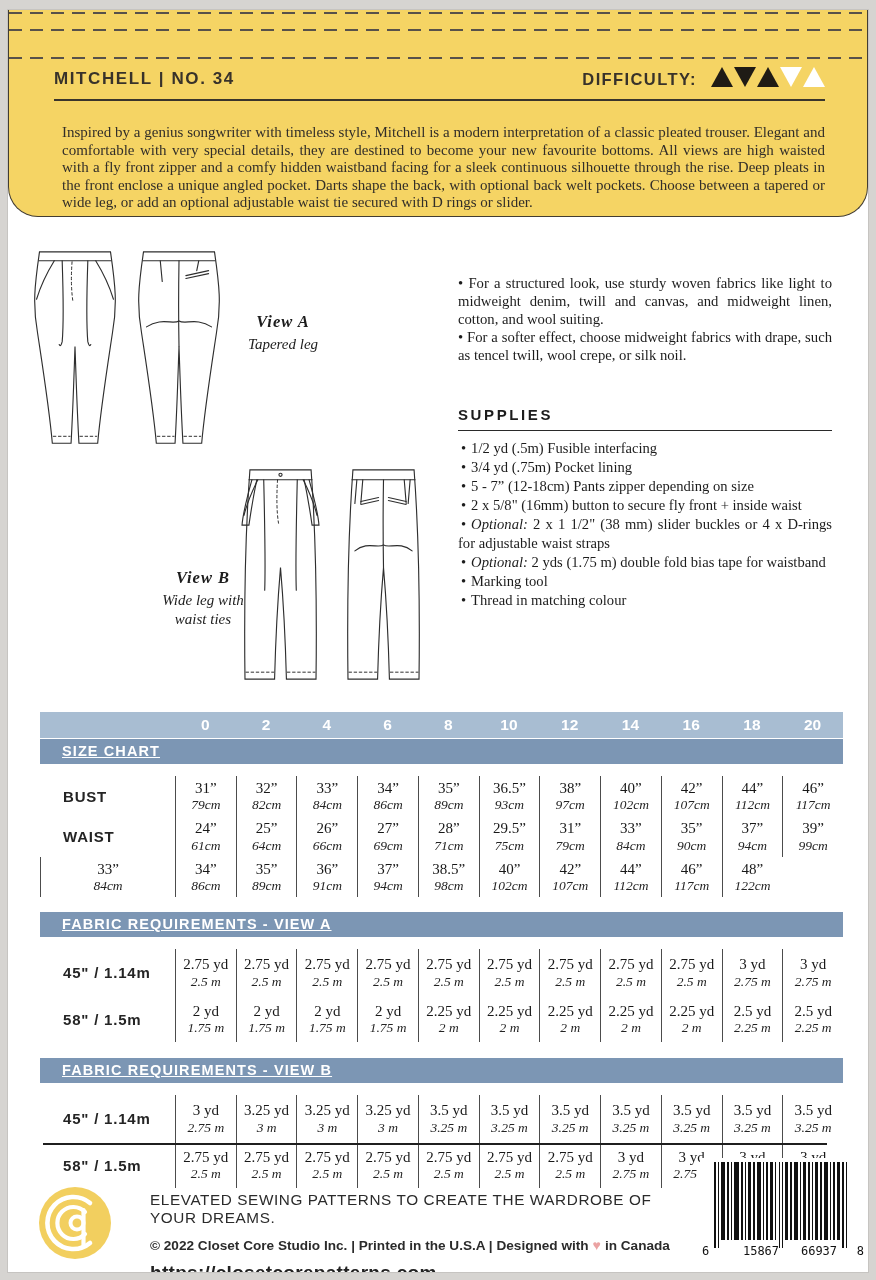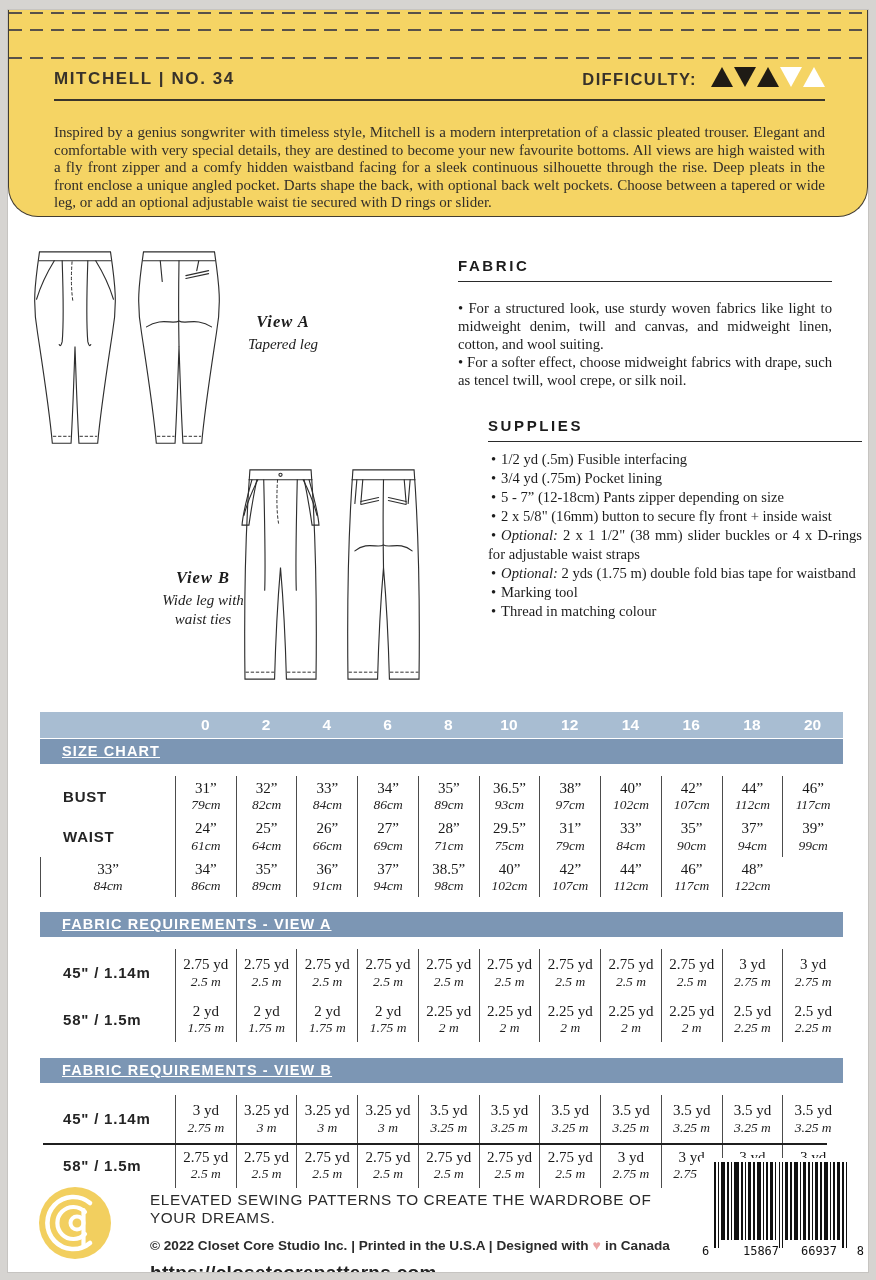--- a/index.html
+++ b/index.html
@@ -34,41 +34,41 @@
   }
   .diff-wrap{display:flex;align-items:center;}
   .diff-label{font-size:16.5px;font-weight:600;letter-spacing:1.4px;color:#38322a;margin-right:13px;}
   .tri{width:0;height:0;display:inline-block;margin-left:1px;}
   .tri.up-filled{border-left:11px solid transparent;border-right:11px solid transparent;border-bottom:20px solid #1f1b15;}
   .tri.down-filled{border-left:11px solid transparent;border-right:11px solid transparent;border-top:20px solid #1f1b15;}
   .tri.up-open{border-left:11px solid transparent;border-right:11px solid transparent;border-bottom:20px solid #ffffff;}
   .tri.down-open{border-left:11px solid transparent;border-right:11px solid transparent;border-top:20px solid #ffffff;}
   .card-rule{position:absolute;left:45px;right:42px;top:89px;height:2px;background:#3a352c;}
   .descr{
-    position:absolute;left:45px;right:42px;top:99px;
+    position:absolute;left:53px;right:42px;top:99px;
     font-family:"Liberation Serif",serif;font-size:15px;line-height:1.17;
     color:#322e29;text-align:justify;
   }
   
   .figure{position:absolute;display:flex;gap:2px;}
   .fig-a{left:16px;top:236px;width:208px;}
   .fig-b{left:222px;top:454px;width:204px;}
   .figure svg{display:block;}
   .view-label{position:absolute;text-align:center;font-family:"Liberation Serif",serif;color:#1d1d1d;}
   .vl-a{left:226px;top:302px;width:98px;}
   .vl-b{left:136px;top:558px;width:118px;}
   .view-name{font-size:16.5px;font-weight:700;font-style:italic;letter-spacing:1px;text-align:center;}
   .view-sub{font-size:15px;font-style:italic;line-height:1.25;margin-top:3px;}
   .lineart{stroke:#2e2e2e;stroke-width:1.15;fill:none;stroke-linecap:round;}
   .lineart.fillw{fill:#fff;}
   .lineart.dashed{stroke-dasharray:2.6 2.6;stroke-width:1;}
   
   .col-section{position:absolute;left:450px;width:374px;}
   .sec-fabric{top:247px;}
-  .sec-supplies{top:407px;margin-left:30px;}
+  .sec-supplies{top:396px;}
   .sec-title{
     font-size:15px;font-weight:600;letter-spacing:2.6px;color:#1c1c1c;
     padding-bottom:7px;border-bottom:1.5px solid #2a2a2a;
   }
   .bullets{margin-top:18px;}
   .bullet-par{
     margin:0;font-family:"Liberation Serif",serif;font-size:14.7px;line-height:1.22;
     color:#1c1c1c;text-align:justify;
   }
   .supply-list{margin-top:8px;}
@@ -190,21 +190,20 @@
   </div>
   <div class="view-label vl-b">
     <div class="view-name">View B</div>
     <div class="view-sub">
       <span>Wide leg with</span><br>
       <span>waist ties</span>
     </div>
   </div>
 
   <div class="col-section sec-fabric">
-    <div class="sec-title">FABRIC</div>
     <div class="bullets" id="fabric-bullets">
         <p class="bullet-par">•  For a structured look, use sturdy woven fabrics like light to midweight denim, twill and canvas, and midweight linen, cotton, and wool suiting.</p>
         <p class="bullet-par">•  For a softer effect, choose midweight fabrics with drape, such as tencel twill, wool crepe, or silk noil.</p>
       </div>
   </div>
 
   <div class="col-section sec-supplies">
     <div class="sec-title">SUPPLIES</div>
     <div class="supply-list" id="supplies-list">
         <p class="supply-item"><span class="blt">•</span>1/2 yd (.5m) Fusible interfacing</p>

